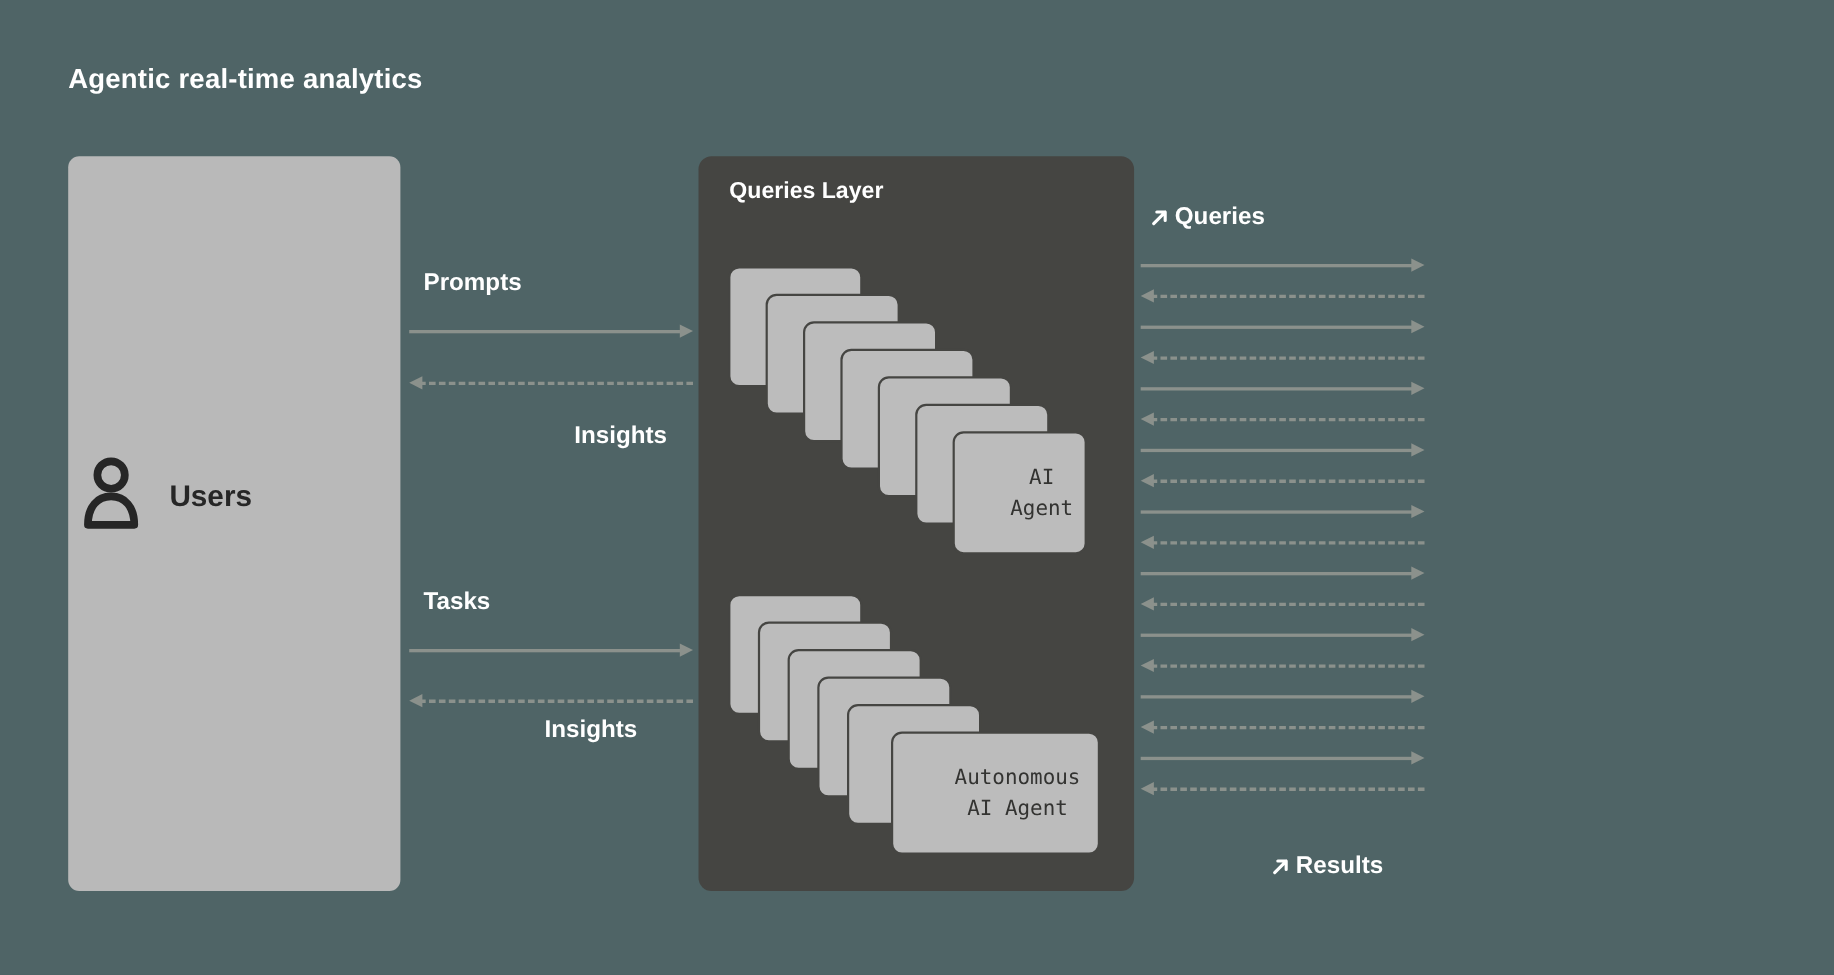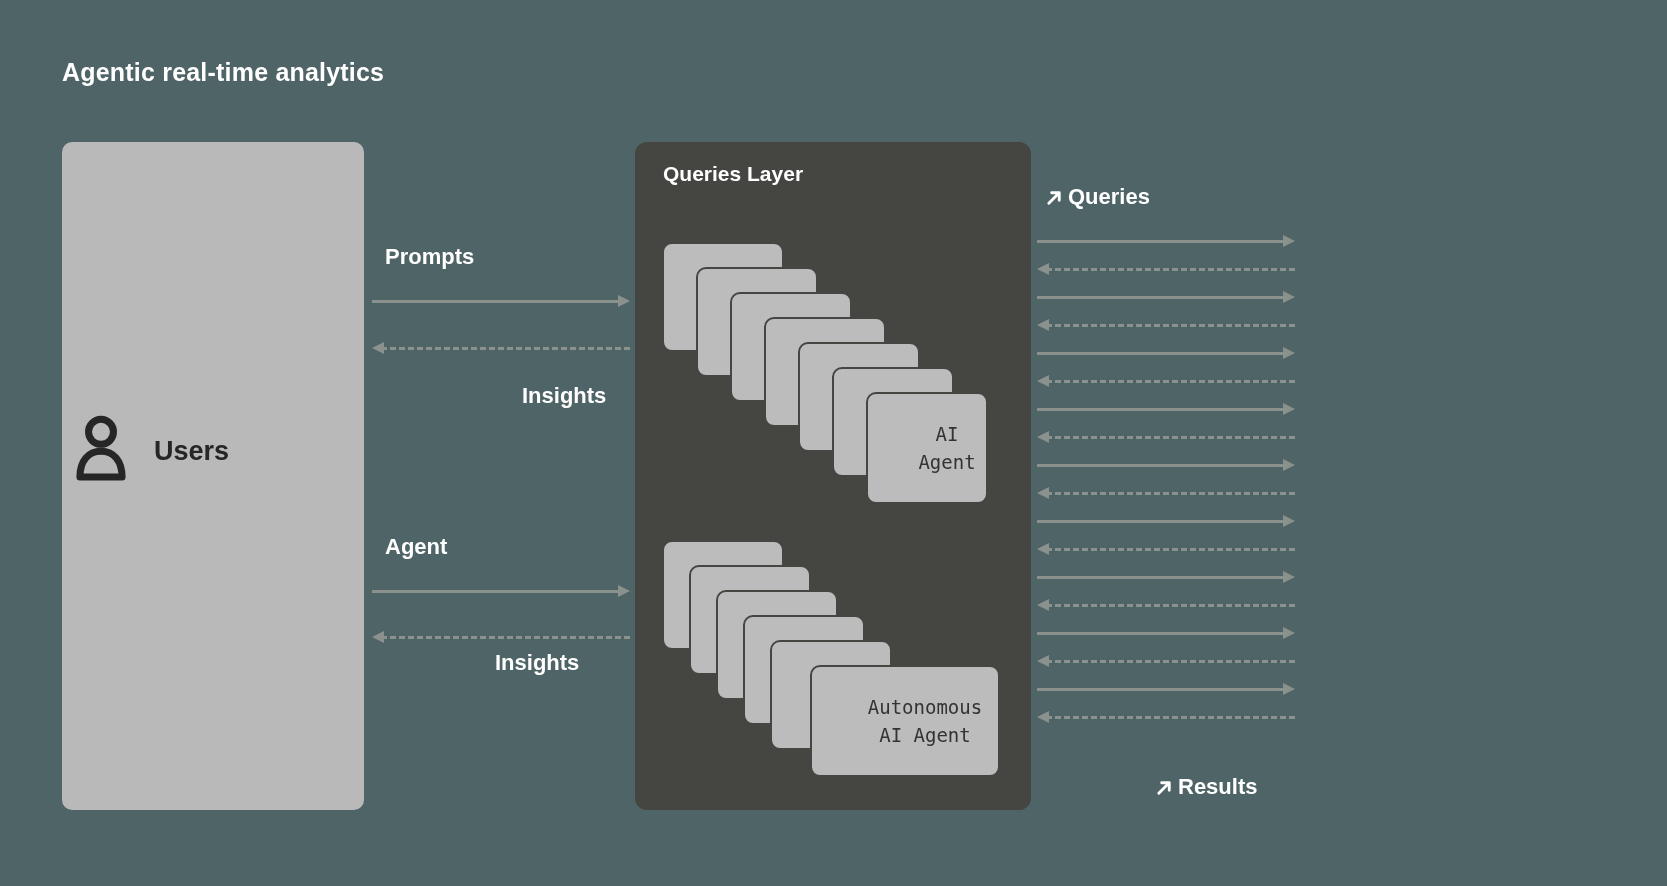--- a/index.html
+++ b/index.html
@@ -142,21 +142,21 @@
     </div>
   </div>
 
 
   <div class="flow-label" style="left:385px;top:244px">Prompts</div>
   <div class="arrow-right left-span" style="top:300px"></div>
 
   <div class="arrow-left left-span" style="top:347px"></div>
   <div class="flow-label" style="left:522px;top:383px">Insights</div>
 
-  <div class="flow-label" style="left:385px;top:534px">Agent</div>
+  <div class="flow-label" style="left:385px;top:534px">Tasks</div>
   <div class="arrow-right left-span" style="top:590px"></div>
 
   <div class="arrow-left left-span" style="top:636px"></div>
   <div class="flow-label" style="left:495px;top:650px">Insights</div>
 
   <div class="flow-label strong" style="left:1045px;top:184px">
     <span class="arrow-glyph-icon">
       <svg width="19" height="19" viewBox="0 0 20 20" fill="none">
         <path d="M4 16 L15 5 M7 5 H15 V13" stroke="#ffffff" stroke-width="3" stroke-linecap="round" stroke-linejoin="round"></path>
       </svg>

